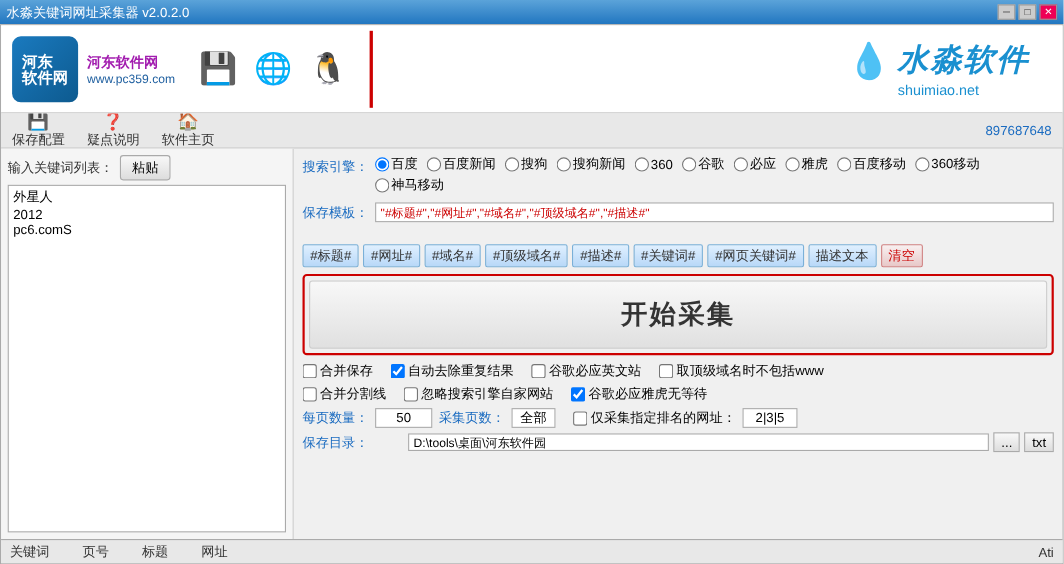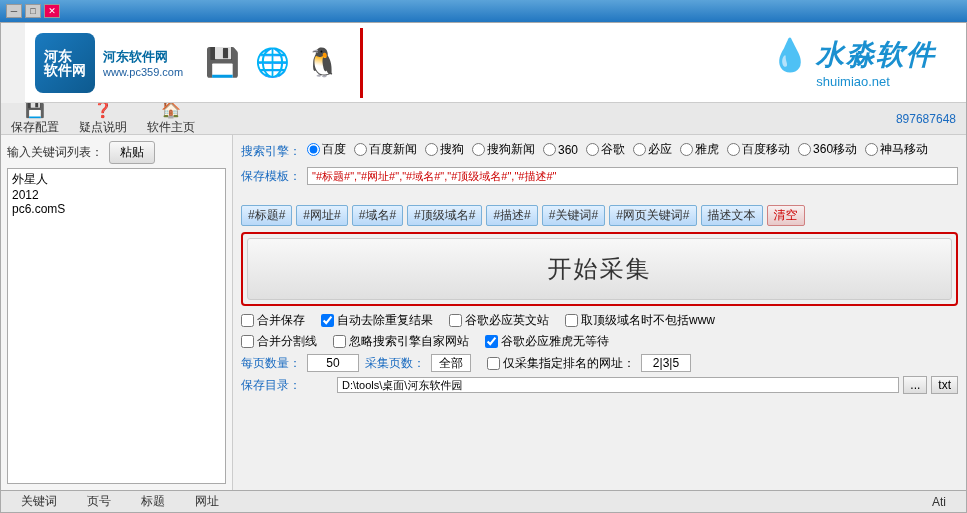--- a/index.html
+++ b/index.html
@@ -52,21 +52,20 @@
 
     
     .top-banner {
       background: white;
       height: 80px;
       display: flex;
       align-items: center;
       border-bottom: 1px solid #ccc;
       padding: 0 10px;
       position: relative;
-      margin-left: 24px;
     }
     .banner-left {
       display: flex;
       align-items: center;
       gap: 8px;
     }
     .banner-logo-box {
       width: 60px;
       height: 60px;
       background: linear-gradient(135deg, #1a7abf, #0d5a8f);
@@ -76,21 +75,21 @@
       justify-content: center;
       color: white;
       font-size: 22px;
       font-weight: bold;
     }
     .banner-site-text {
       display: flex;
       flex-direction: column;
     }
     .banner-site-text .site-name {
-      color: #0369a1;
+      color: #a21caf;
       font-size: 13px;
       font-weight: bold;
     }
     .banner-site-text .site-url {
       color: #2060a0;
       font-size: 11px;
     }
     .banner-icons {
       display: flex;
       gap: 6px;
@@ -171,21 +170,21 @@
 
     
     .content-area {
       display: flex;
       flex: 1;
       overflow: hidden;
     }
 
     
     .left-panel {
-      width: 232px;
+      width: 266px;
       border-right: 1px solid #ccc;
       display: flex;
       flex-direction: column;
       background: #f5f5f5;
       padding: 6px;
     }
     .left-panel-header {
       display: flex;
       align-items: center;
       margin-bottom: 4px;
@@ -222,21 +221,21 @@
       color: #1a6bc0;
       font-size: 12px;
       white-space: nowrap;
       padding-top: 2px;
       margin-right: 6px;
       min-width: 58px;
     }
     .radio-group {
       display: flex;
       flex-wrap: wrap;
-      gap: 14px 8px;
+      gap: 2px 8px;
     }
     .radio-item {
       display: flex;
       align-items: center;
       gap: 2px;
       font-size: 12px;
     }
     .radio-item input[type=radio] {
       margin: 0;
     }
@@ -288,20 +287,21 @@
     .start-btn {
       width: 100%;
       background: linear-gradient(to bottom, #f8f8f8, #e0e0e0);
       border: 1px solid #ccc;
       padding: 14px 16px;
       font-size: 24px;
       color: #333;
       cursor: pointer;
       border-radius: 3px;
       letter-spacing: 2px;
+      font-weight: bold;
     }
 
     
     .options-row {
       display: flex;
       align-items: center;
       gap: 16px;
       margin-bottom: 4px;
     }
     .check-item {
@@ -380,39 +380,40 @@
       cursor: pointer;
     }
 
     
     .status-bar {
       background: #e8e8e8;
       border-top: 1px solid #aaa;
       height: 22px;
       display: flex;
       align-items: center;
-      padding: 0 20px;
+      padding: 0 8px;
       gap: 30px;
       font-size: 12px;
       color: #333;
     }
 
     
     .left-panel-scroll {
       flex: 1;
       overflow-y: auto;
       border: 1px solid #aaa;
       background: white;
       padding: 2px 4px;
     }
   </style>
 </head>
 <body>
 
 <div class="title-bar">
+  <span>水淼关键词网址采集器 v2.0.2.0</span>
   <div class="title-bar-controls">
     <div class="title-btn">─</div>
     <div class="title-btn">□</div>
     <div class="title-btn close">✕</div>
   </div>
 </div>
 
 <div class="main-window">
 
   <div class="top-banner">

